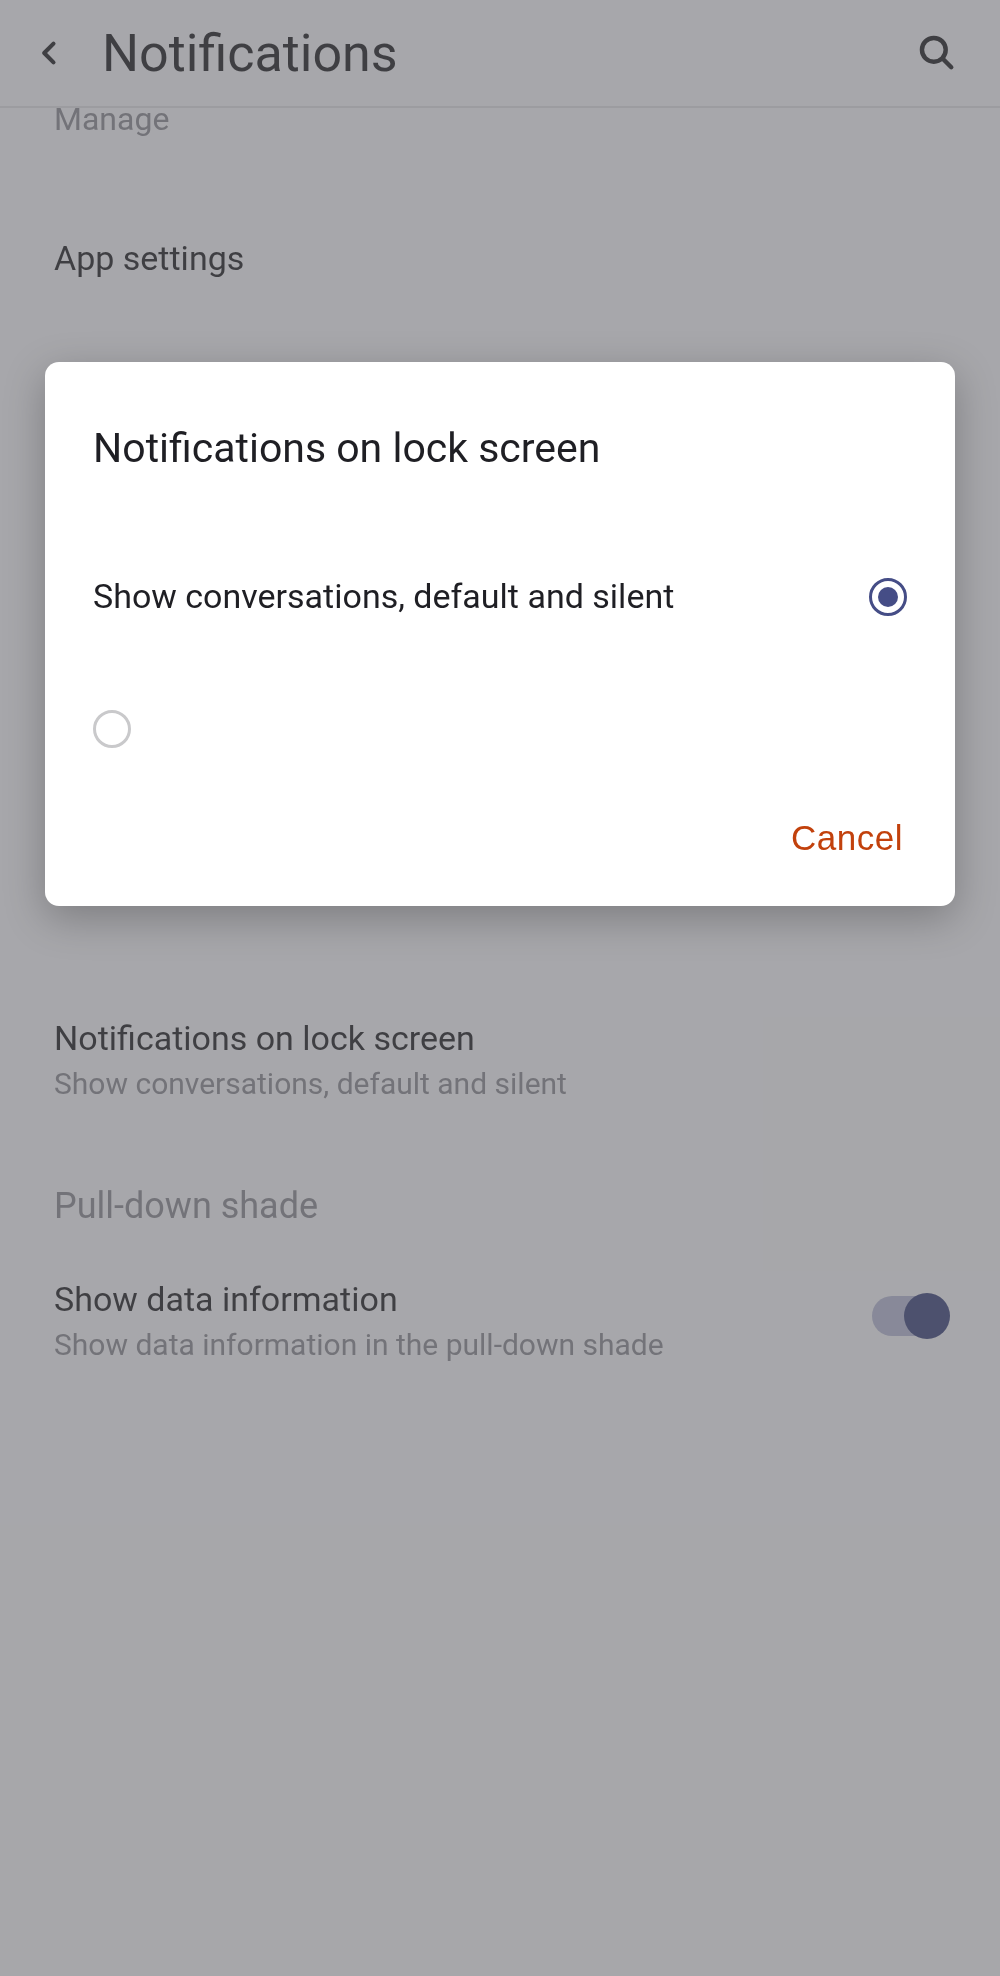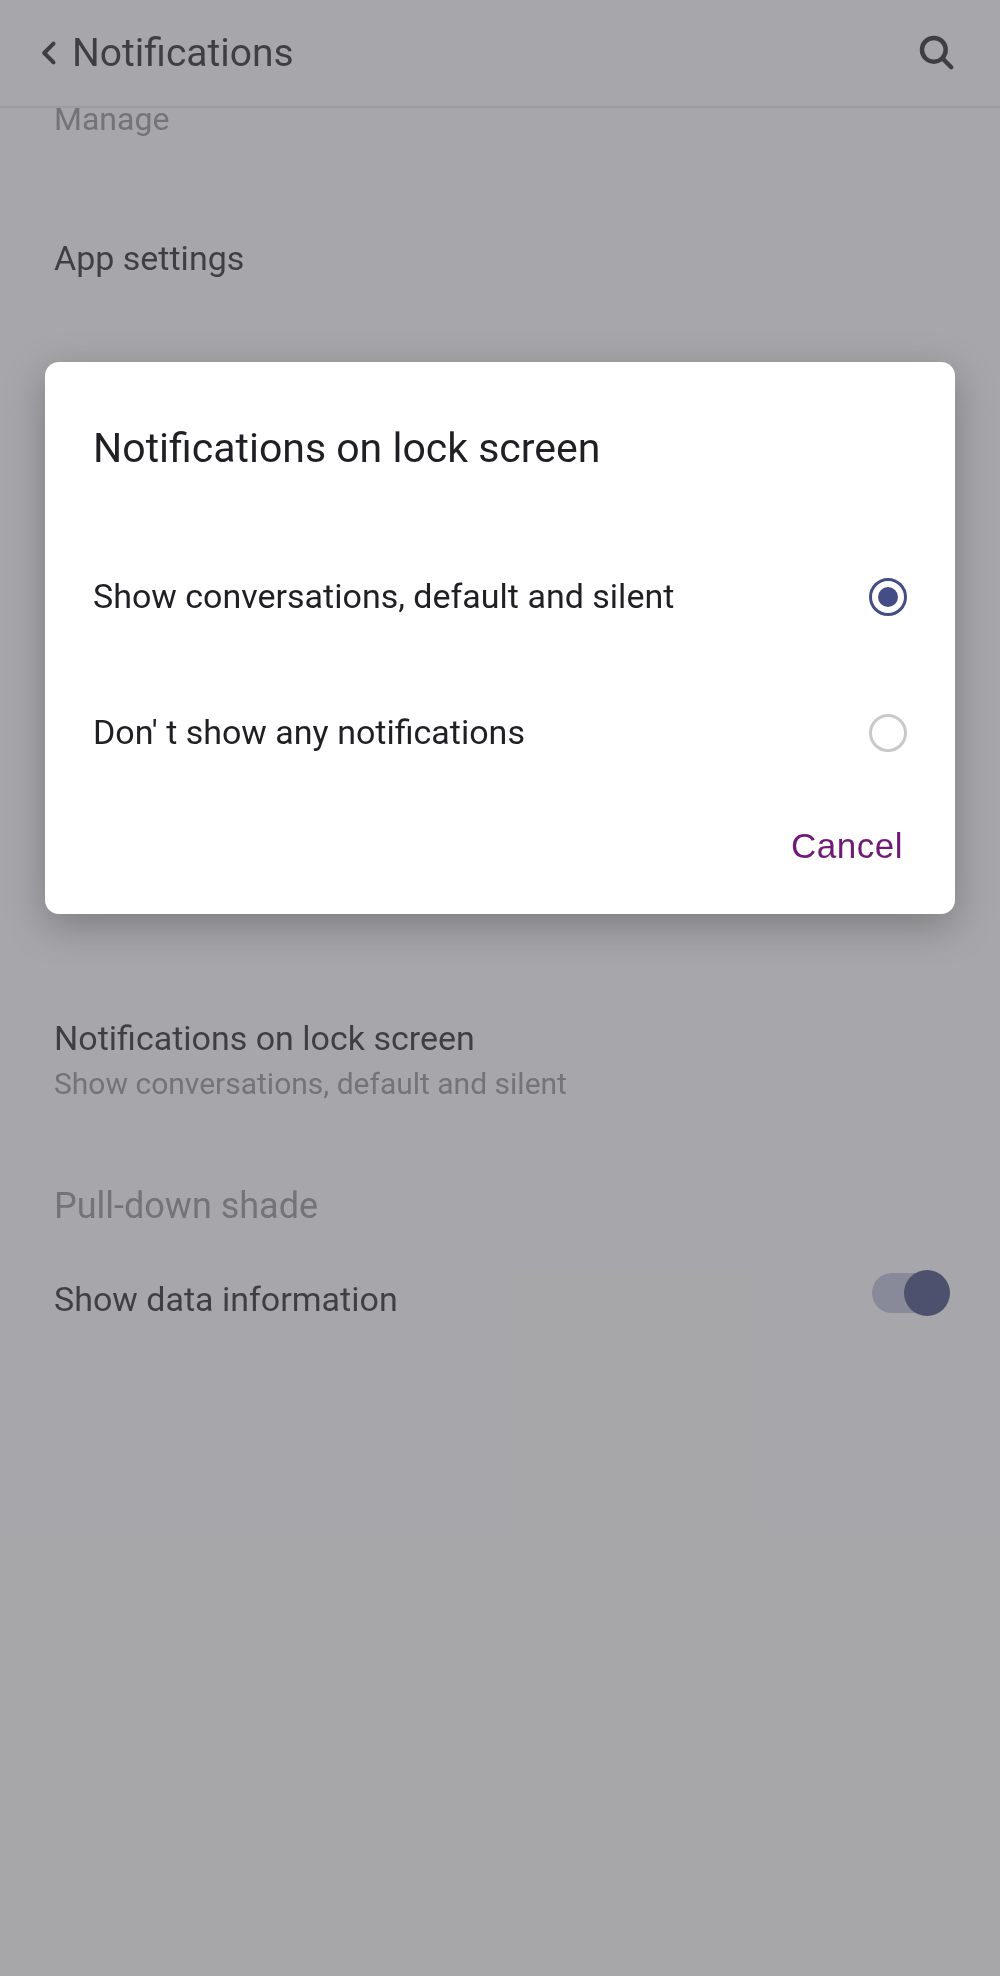--- a/index.html
+++ b/index.html
@@ -40,24 +40,24 @@
     .back-icon svg {
       width: 28px;
       height: 28px;
       stroke: #1a1a1c;
       stroke-width: 3.5;
       fill: none;
       stroke-linecap: round;
       stroke-linejoin: round;
     }
     .header-title {
-      font-size: 39px;
+      font-size: 52px;
       font-weight: 400;
       color: #1a1a1c;
-      margin-left: 0;
+      margin-left: 30px;
     }
     .search-icon {
       margin-left: auto;
       width: 50px;
       height: 50px;
       display: flex;
       align-items: center;
       justify-content: center;
       margin-right: 10px;
     }
@@ -188,21 +188,21 @@
       background: #454d86;
       border-radius: 50%;
     }
     .dialog-actions {
       display: flex;
       justify-content: flex-end;
       margin-top: 30px;
     }
     .cancel-button {
       font-size: 35px;
-      color: #701a75;
+      color: #c2410c;
       font-weight: 500;
       background: none;
       border: none;
       padding: 10px 4px;
       letter-spacing: 0.5px;
     }
     .sp-130 { height: 60px; }
     .hidden-mid {
       margin-top: 570px;
     }
@@ -241,20 +241,21 @@
     <div class="setting-item" style="padding-top:10px;">
       <div class="setting-title">Notifications on lock screen</div>
       <div class="setting-subtitle">Show conversations, default and silent</div>
     </div>
 
     <div class="section-header">Pull-down shade</div>
 
     <div class="toggle-row">
       <div class="toggle-text">
         <div class="setting-title">Show data information</div>
+        <div class="setting-subtitle">Show data information in the pull-down shade</div>
       </div>
       <div class="toggle-switch">
         <div class="toggle-knob"></div>
       </div>
     </div>
 
   </div>
 </div>
 
 <div class="overlay"></div>
@@ -262,20 +263,19 @@
 <div class="dialog">
   <div class="dialog-title">Notifications on lock screen</div>
 
   <div class="radio-option">
     <div class="radio-label">Show conversations, default and silent</div>
     <div class="radio-button selected"></div>
   </div>
 
 
   <div class="radio-option">
-    <div class="radio-label">Don' t show any notifications</div>
     <div class="radio-button"></div>
   </div>
 
   <div class="dialog-actions">
     <button class="cancel-button">Cancel</button>
   </div>
 </div>
 
 </body></html>

